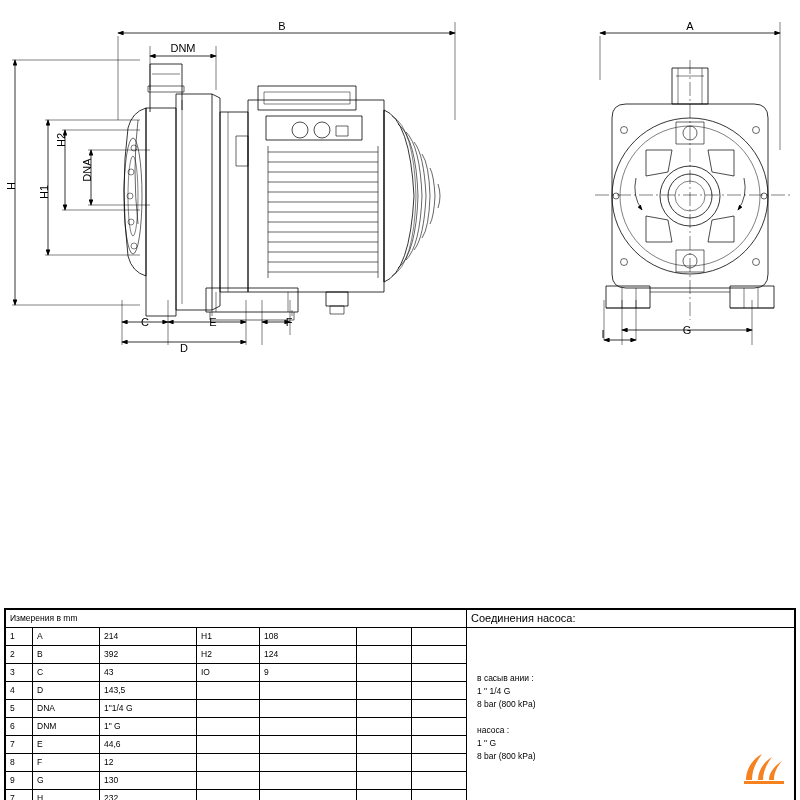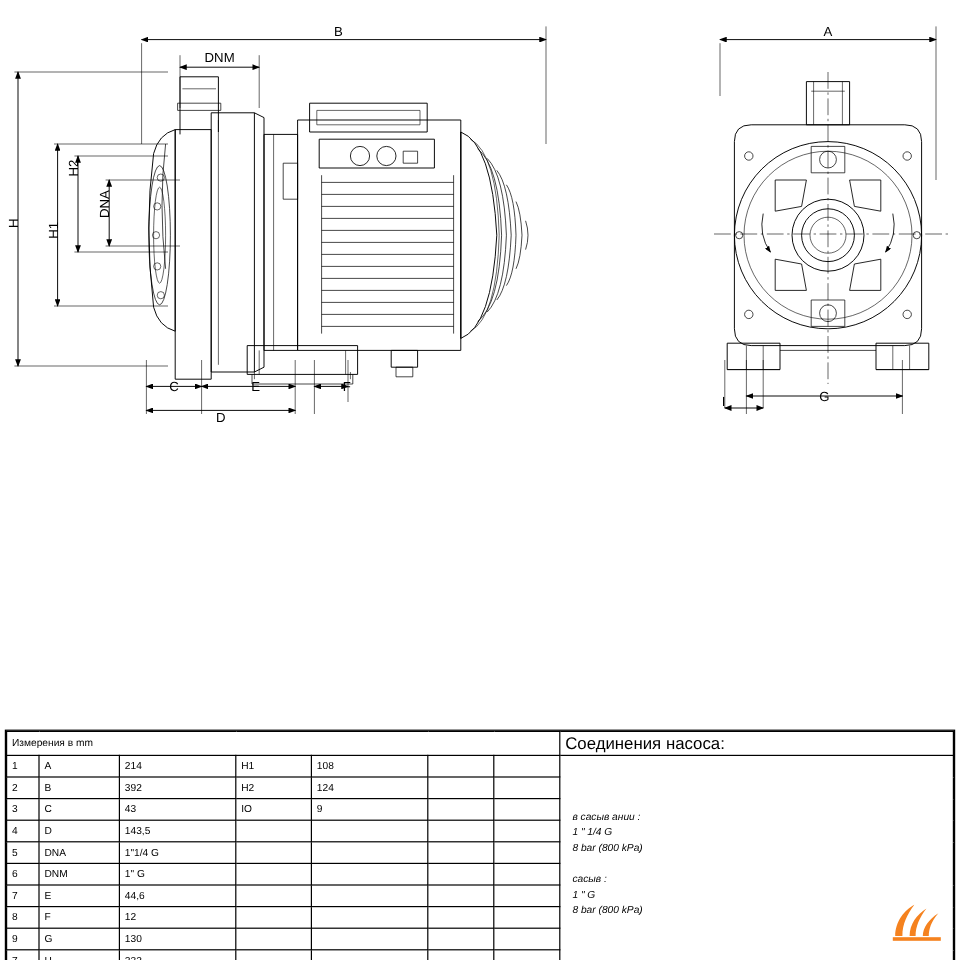--- a/index.html
+++ b/index.html
@@ -56,36 +56,35 @@
     font-weight: normal;
     text-align: left;
     white-space: nowrap;
   }
   .hdr-left {
     font-weight: bold;
     font-size: 8.5px;
   }
   .hdr-right {
     font-weight: bold;
-    font-size: 14px;
+    font-size: 11px;
   }
   .col-idx  { width: 18px; }
   .col-sym  { width: 58px; }
   .col-val  { width: 88px; }
   .col-sym2 { width: 54px; }
   .col-val2 { width: 88px; }
   .col-pad1 { width: 46px; }
   .col-pad2 { width: 46px; }
   .conn-cell {
     border-left: 1px solid #000;
     vertical-align: top;
   }
   .conn-block {
     padding: 0;
-    font-style: italic;
   }
   .conn-line {
     padding-left: 6px;
     height: 13px;
     line-height: 13px;
   }
   .conn-blank { height: 13px; }
 
   
   .logo {
@@ -329,21 +328,21 @@
           <td class="col-sym2">H1</td>
           <td class="col-val2">108</td>
           <td class="col-pad1"></td>
           <td class="col-pad2"></td>
           <td class="conn-cell" rowspan="10">
             <div class="conn-block">
               <div class="conn-line">в сасыв ании :</div>
               <div class="conn-line">1 " 1/4 G</div>
               <div class="conn-line">8 bar (800 kPa)</div>
               <div class="conn-line conn-blank"></div>
-              <div class="conn-line">сасыв :</div>
+              <div class="conn-line">насоса :</div>
               <div class="conn-line">1 " G</div>
               <div class="conn-line">8 bar (800 kPa)</div>
             </div>
           </td>
         </tr>
 
         <tr>
           <td>2</td>
           <td>B</td>
           <td>392</td>

